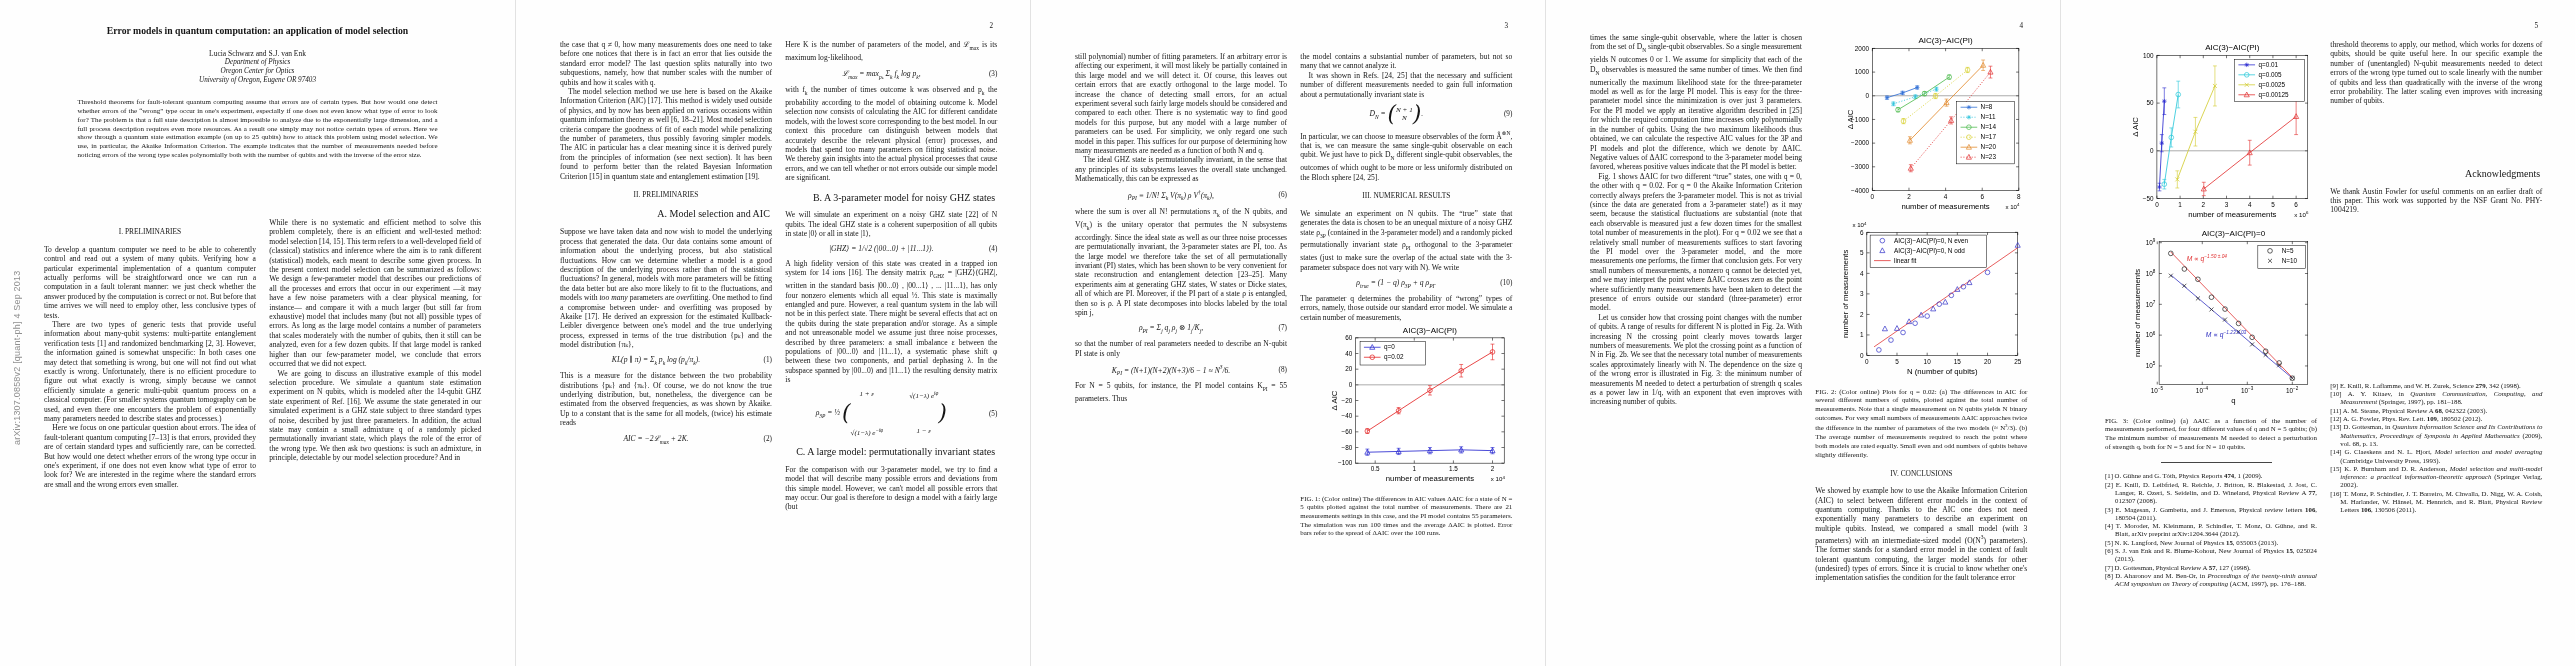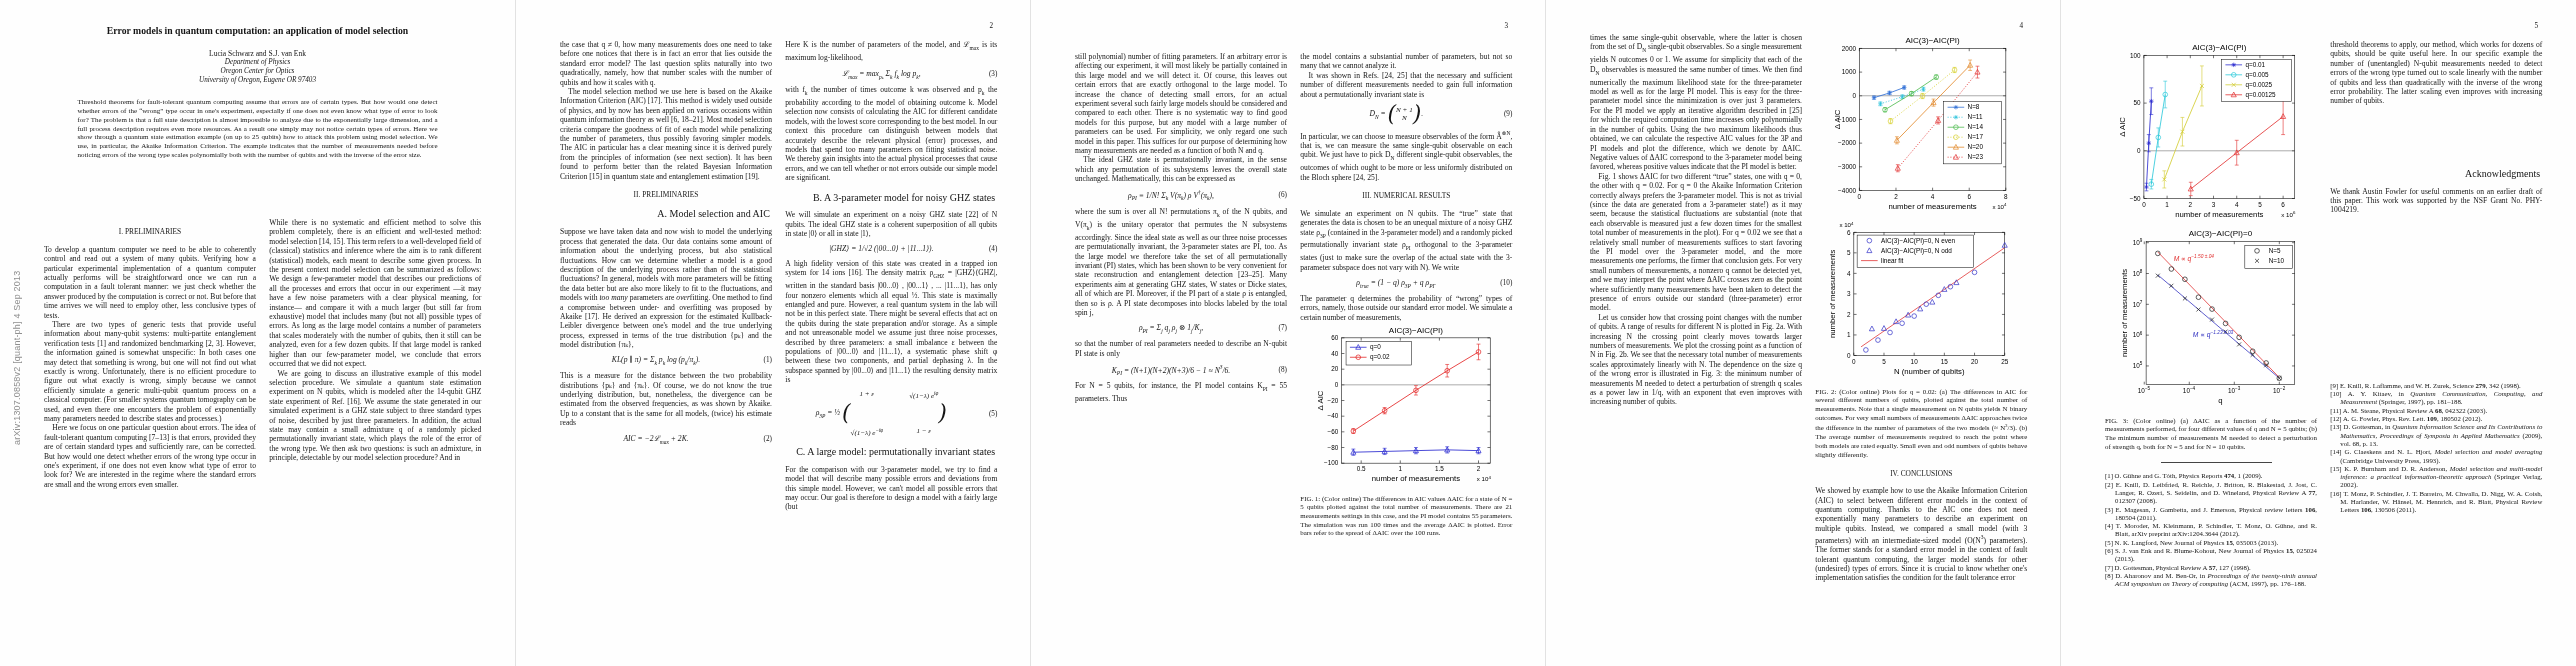--- a/index.html
+++ b/index.html
@@ -22,21 +22,21 @@
   .h1{text-align:center;font-weight:normal;font-size:7.4px;margin:9.4px 3.3px 8.3px;}
   .h2{text-align:right;font-weight:normal;font-size:10px;margin:9px 2.2px 7.8px;}
   .eq{display:flex;align-items:center;margin:5.6px 0;font-size:7.6px;}
   .eq-b{flex:1;text-align:center;font-style:italic;}
   .eq-n{width:20px;text-align:right;font-style:normal;font-size:7.2px;}
   .big-paren{font-size:290%;font-weight:200;vertical-align:middle;line-height:.85;font-family:"DejaVu Serif",serif;}
   .mtx{display:inline-grid;grid-template-columns:auto auto;column-gap:10px;row-gap:2.2px;vertical-align:middle;
        font-size:7.1px;text-align:center;gap:26px;}
   .binom{display:inline-flex;flex-direction:column;align-items:center;vertical-align:middle;line-height:1.15;font-size:7.1px;}
   .cap{font-size:6.9px;line-height:8.7px;text-align:justify;margin:4.4px 0 0;}
-  .fig{text-align:center;margin:1.1px 0 0;}
+  .fig{text-align:right;margin:1.1px 0 0;}
   .refs{font-size:6.8px;line-height:8.3px;}
   .ref{margin:0;padding-left:10px;text-indent:-10px;text-align:justify;}
   .bibrule{width:111px;border-top:0.6px solid #444;margin:11px 0 9px 56px;}
   .sp{width:100%;}
   sub{font-size:72%;}
   sup{font-size:72%;}
 </style>
 </head>
 <body>
 
@@ -62,21 +62,21 @@
           <p class="par ni">While there is no systematic and efficient method to solve this problem completely, there is an efficient and well-tested method: model selection [14, 15]. This term refers to a well-developed field of (classical) statistics and inference where the aim is to rank different (statistical) models, each meant to describe some given process. In the present context model selection can be summarized as follows: We design a few-parameter model that describes our predictions of all the processes and errors that occur in our experiment —it may have a few noise parameters with a clear physical meaning, for instance— and compare it with a much larger (but still far from exhaustive) model that includes many (but not all) possible types of errors. As long as the large model contains a number of parameters that scales moderately with the number of qubits, then it still can be analyzed, even for a few dozen qubits. If that large model is ranked higher than our few-parameter model, we conclude that errors occurred that we did not expect.</p>
           <p class="par">We are going to discuss an illustrative example of this model selection procedure. We simulate a quantum state estimation experiment on N qubits, which is modeled after the 14-qubit GHZ state experiment of Ref. [16]. We assume the state generated in our simulated experiment is a GHZ state subject to three standard types of noise, described by just three parameters. In addition, the actual state may contain a small admixture q of a randomly picked permutationally invariant state, which plays the role of the error of the wrong type. We then ask two quest­ions: is such an admixture, in principle, detectable by our model selection procedure? And in</p>
         </div>
     </div>
   </div>
 
   <div class="page">
     <div class="pagenum">2</div>
     <div class="cols" style="top: 40px;">
       <div class="col">
-          <p class="par ni">the case that q ≠ 0, how many measurements does one need to take before one notices that there is in fact an error that lies outside the standard error model? The last question splits naturally into two quadratically, namely, how that number scales with the number of qubits and how it scales with q.</p>
+          <p class="par ni">the case that q ≠ 0, how many measurements does one need to take before one notices that there is in fact an error that lies outside the standard error model? The last question splits naturally into two subquestions, namely, how that number scales with the number of qubits and how it scales with q.</p>
           <p class="par">The model selection method we use here is based on the Akaike Information Criterion (AIC) [17]. This method is widely used outside of physics, and by now has been applied on various occasions within quantum information theory as well [6, 18–21]. Most model selection criteria compare the goodness of fit of each model while penalizing the number of parameters, thus possibly favoring simpler models. The AIC in particular has a clear meaning since it is derived purely from the principles of information (see next section). It has been found to perform better than the related Bayesian Information Criterion [15] in quantum state and entanglement estimation [19].</p>
           <div class="h1">II.  PRELIMINARIES</div>
           <div class="h2">A.  Model selection and AIC</div>
           <p class="par ni">Suppose we have taken data and now wish to model the underlying process that generated the data. Our data contains some amount of information about the underlying process, but also statistical fluctuations. How can we determine whether a model is a good description of the underlying process rather than of the statistical fluctuations? In general, models with more parameters will be fitting the data better but are also more likely to fit to the fluctuations, and models with <i>too many</i> parameters are <i>over</i>fitting. One method to find a compromise between under- and overfitting was proposed by Akaike [17]. He derived an expression for the estimated Kullback-Leibler divergence between one's model and the true underlying process, expressed in terms of the true distribution {pₖ} and the model distribution {πₖ},</p>
           <div class="eq">
             <span class="eq-b">KL(p ∥ π) = Σ<sub>k</sub> p<sub>k</sub> log (p<sub>k</sub>/π<sub>k</sub>).</span>
             <span class="eq-n">(1)</span>
           </div>
           <p class="par ni">This is a measure for the distance between the two probability distributions {pₖ} and {πₖ}. Of course, we do not know the true underlying distribution, but, nonetheless, the divergence can be estimated from the observed frequencies, as was shown by Akaike. Up to a constant that is the same for all models, (twice) his estimate reads</p>
           <div class="eq">
@@ -111,21 +111,21 @@
           <p class="par ni">For the comparison with our 3-parameter model, we try to find a model that will describe many possible errors and deviations from this simple model. However, we can't model all possible errors that may occur. Our goal is therefore to design a model with a fairly large (but</p>
         </div>
     </div>
   </div>
 
   <div class="page">
     <div class="pagenum">3</div>
     <div class="cols" style="top: 52px;">
       <div class="col">
           <p class="par ni">still polynomial) number of fitting parameters. If an arbitrary error is affecting our experiment, it will most likely be partially contained in this large model and we will detect it. Of course, this leaves out certain errors that are exactly orthogonal to the large model. To increase the chance of detecting small errors, for an actual experiment several such fairly large models should be considered and compared to each other. There is no systematic way to find good models for this purpose, but any model with a large number of parameters can be used. For simplicity, we only regard one such model in this paper. This suffices for our purpose of determining how many measurements are needed as a function of both N and q.</p>
-          <p class="par">The ideal GHZ state is permutationally invariant, in the sense which any permutation of its subsystems leaves the overall state unchanged. Mathematically, this can be expressed as</p>
+          <p class="par">The ideal GHZ state is permutationally invariant, in the sense that any principles of its subsystems leaves the overall state unchanged. Mathematically, this can be expressed as</p>
           <div class="eq">
             <span class="eq-b">ρ<sub>PI</sub> ≡ 1/N! Σ<sub>k</sub> V(π<sub>k</sub>) ρ V<sup>†</sup>(π<sub>k</sub>),</span>
             <span class="eq-n">(6)</span>
           </div>
           <p class="par ni">where the sum is over all N! permutations π<sub>k</sub> of the N qubits, and V(π<sub>k</sub>) is the unitary operator that permutes the N subsystems accordingly. Since the ideal state as well as our three noise processes are permutationally invariant, the 3-parameter states are PI, too. As the large model we therefore take the set of all permutationally invariant (PI) states, which has been shown to be very convenient for state reconstruction and entanglement detection [23–25]. Many experiments aim at generating GHZ states, W states or Dicke states, all of which are PI. Moreover, if the PI part of a state ρ is entangled, then so is ρ. A PI state decomposes into blocks labeled by the total spin j,</p>
           <div class="eq">
             <span class="eq-b">ρ<sub>PI</sub> = Σ<sub>j</sub> q<sub>j</sub> ρ<sub>j</sub> ⊗ 1<sub>j</sub>/K<sub>j</sub>,</span>
             <span class="eq-n">(7)</span>
           </div>
           <p class="par ni">so that the number of real parameters needed to describe an N-qubit PI state is only</p>

